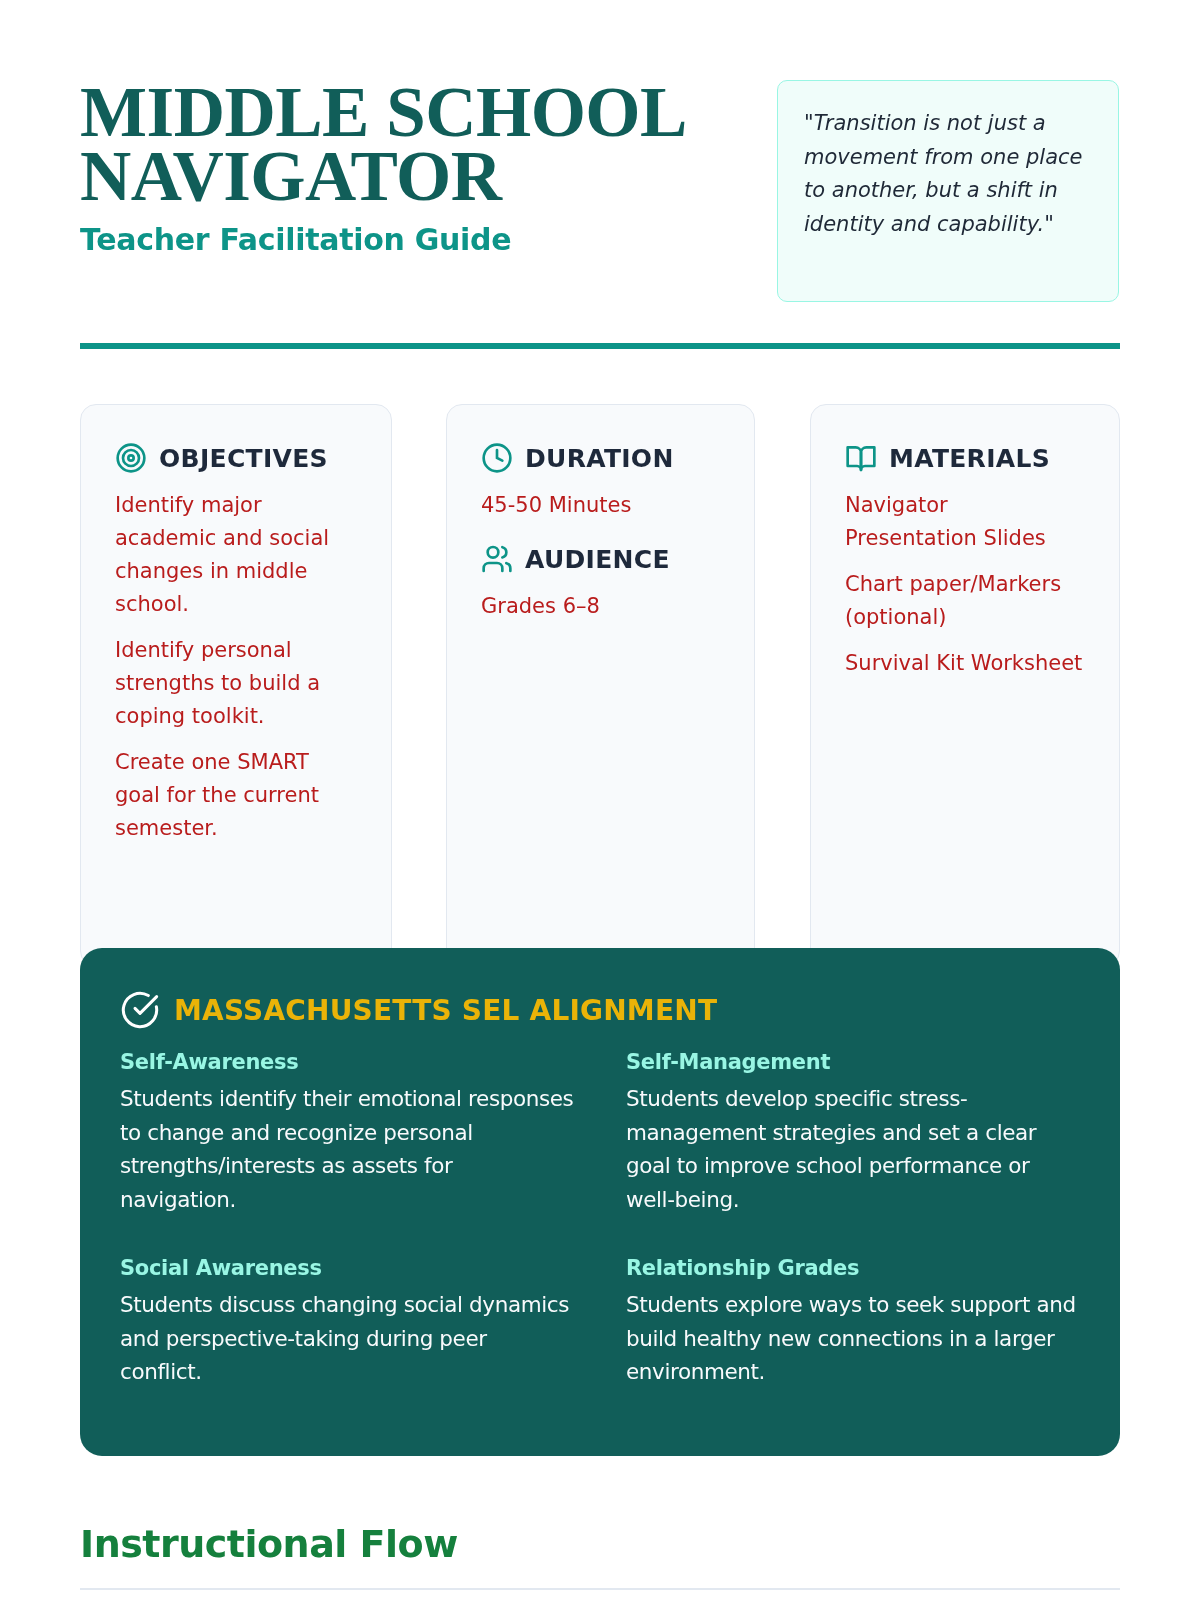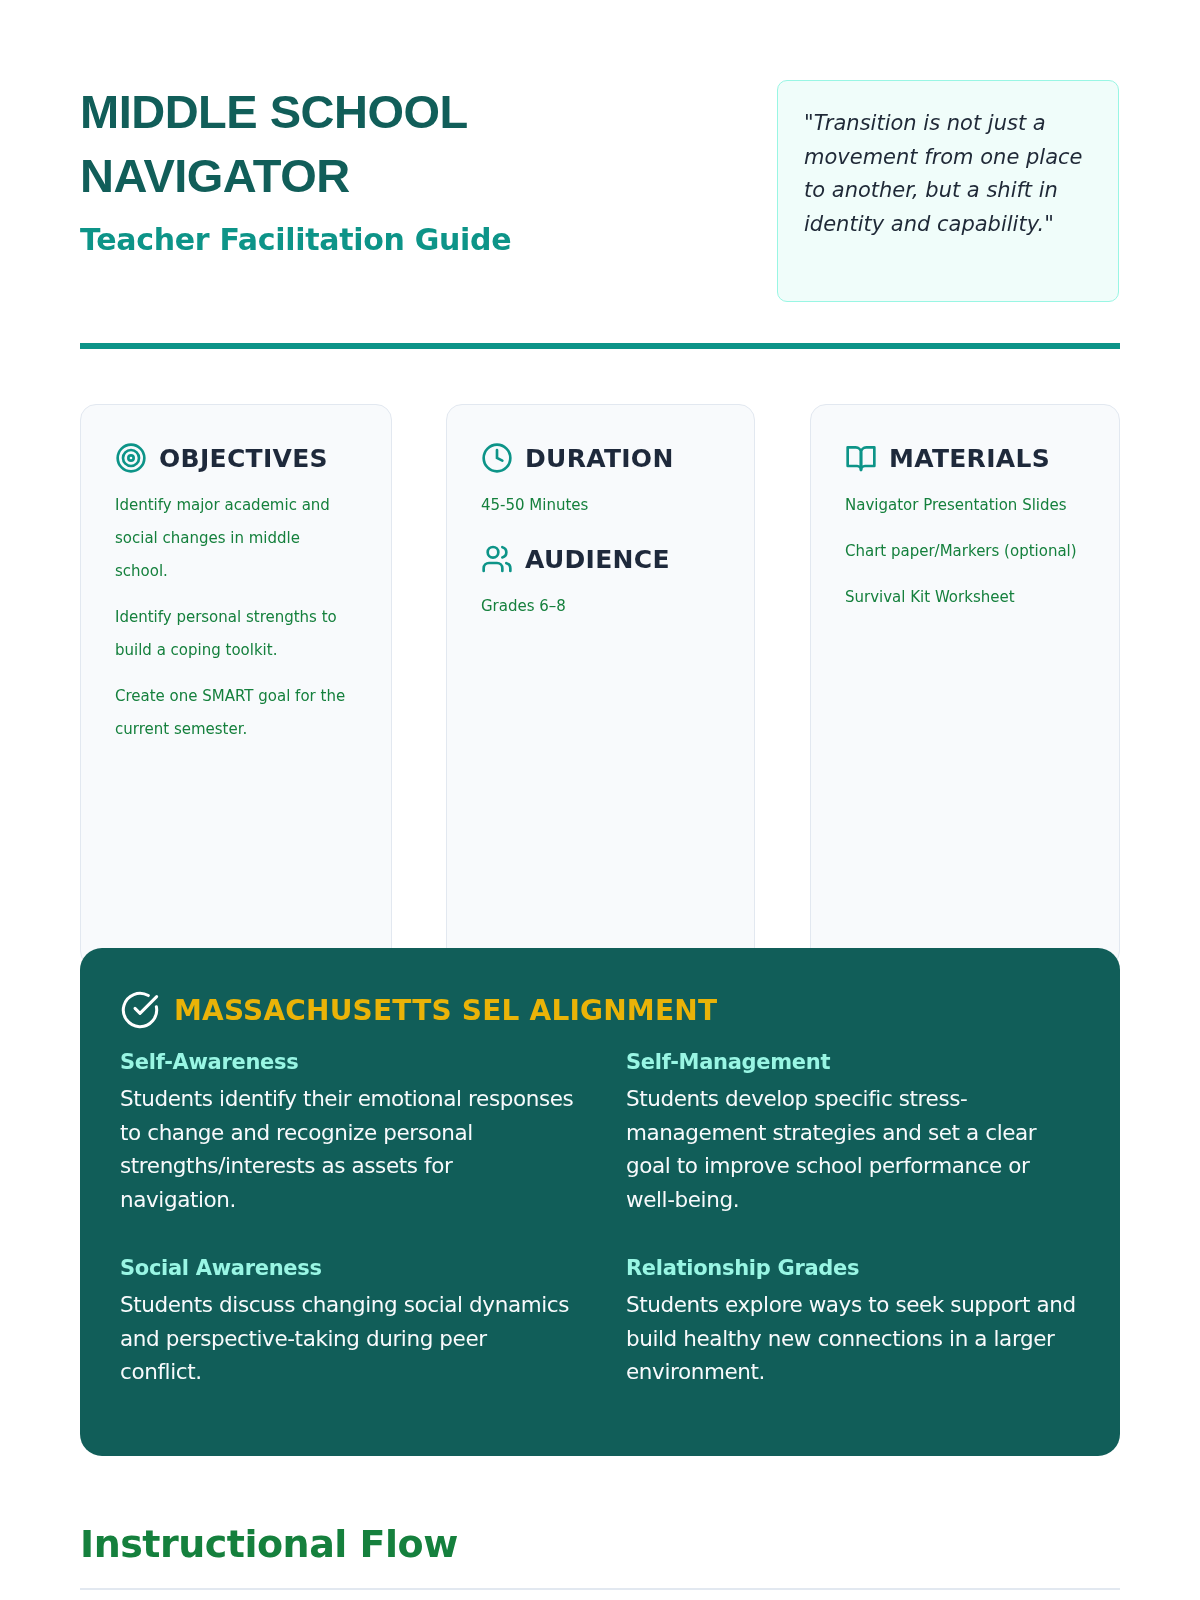--- a/index.html
+++ b/index.html
@@ -1,33 +1,33 @@
 <!DOCTYPE html>
 <html><head>
 <meta charset="utf-8">
 <style>
   html, body { margin: 0; padding: 0; background: #ffffff; }
   body { width: 1200px; height: 1600px; overflow: hidden; font-family: "DejaVu Sans", sans-serif; color: #1f2937; }
   .page { position: relative; width: 1200px; height: 1600px; }
 
-  .title { position: absolute; left: 80px; top: 80px; margin: 0; font-family: Liberation Sans, sans-serif; font-weight: 700; font-size: 47px; line-height: 64px; color: #115e59; letter-spacing: -0.5px; }
+  .title { position: absolute; left: 80px; top: 80px; margin: 0; font-family: Liberation Serif, serif; font-weight: 700; font-size: 71px; line-height: 64px; color: #115e59; letter-spacing: -0.5px; }
   .subtitle { position: absolute; left: 80px; top: 222px; margin: 0; font-family: "DejaVu Sans", sans-serif; font-weight: 600; font-size: 30px; color: #0d9488; letter-spacing: -0.3px; }
 
   .quote { position: absolute; left: 777px; top: 80px; width: 342px; height: 222px; box-sizing: border-box; padding: 26px 26px; background: #f0fdfa; border: 1.5px solid #99f6e4; border-radius: 10px; font-style: italic; font-size: 21px; line-height: 33.5px; color: #1f2937; }
 
   .rule { position: absolute; left: 80px; top: 343px; width: 1040px; height: 6px; background: #0d9488; }
 
   .card { position: absolute; top: 404px; height: 563px; box-sizing: border-box; background: #f8fafc; border: 1.5px solid #e2e8f0; border-radius: 16px; padding: 36px 34px; }
   .card-1 { left: 80px; width: 312px; }
   .card-2 { left: 446px; width: 309px; }
   .card-3 { left: 810px; width: 310px; }
   .card-head { display: flex; align-items: center; gap: 12px; height: 34px; margin-bottom: 14px; }
   .card-head svg { width: 32px; height: 32px; flex: 0 0 32px; }
   .card-head h3 { margin: 0; font-family: "DejaVu Sans", sans-serif; font-weight: 700; font-size: 25px; color: #1e293b; letter-spacing: 0.3px; }
-  .card p { margin: 0 0 13px 0; font-size: 15px; line-height: 33px; color: #15803d; }
+  .card p { margin: 0 0 13px 0; font-size: 21px; line-height: 33px; color: #b91c1c; }
   .card-head.second { margin-top: 20px; }
 
   .sel { position: absolute; left: 80px; top: 948px; width: 1040px; height: 508px; box-sizing: border-box; background: #115e59; border-radius: 22px; padding: 42px 40px; color: #ffffff; }
   .sel-head { display: flex; align-items: center; gap: 14px; height: 40px; margin-bottom: 20px; }
   .sel-head svg { width: 40px; height: 40px; }
   .sel-head h2 { margin: 0; font-weight: 700; font-size: 28px; letter-spacing: 0.2px; color: #eab308; }
   .sel-grid { display: grid; grid-template-columns: 1fr 1fr; column-gap: 52px; row-gap: 40px; }
   .sel-item h4 { margin: 0 0 8px 0; font-weight: 700; font-size: 21px; color: #99f6e4; letter-spacing: -0.3px; }
   .sel-item p { margin: 0; font-size: 21.5px; line-height: 33.5px; color: #f8fafc; letter-spacing: -0.4px; }
 

